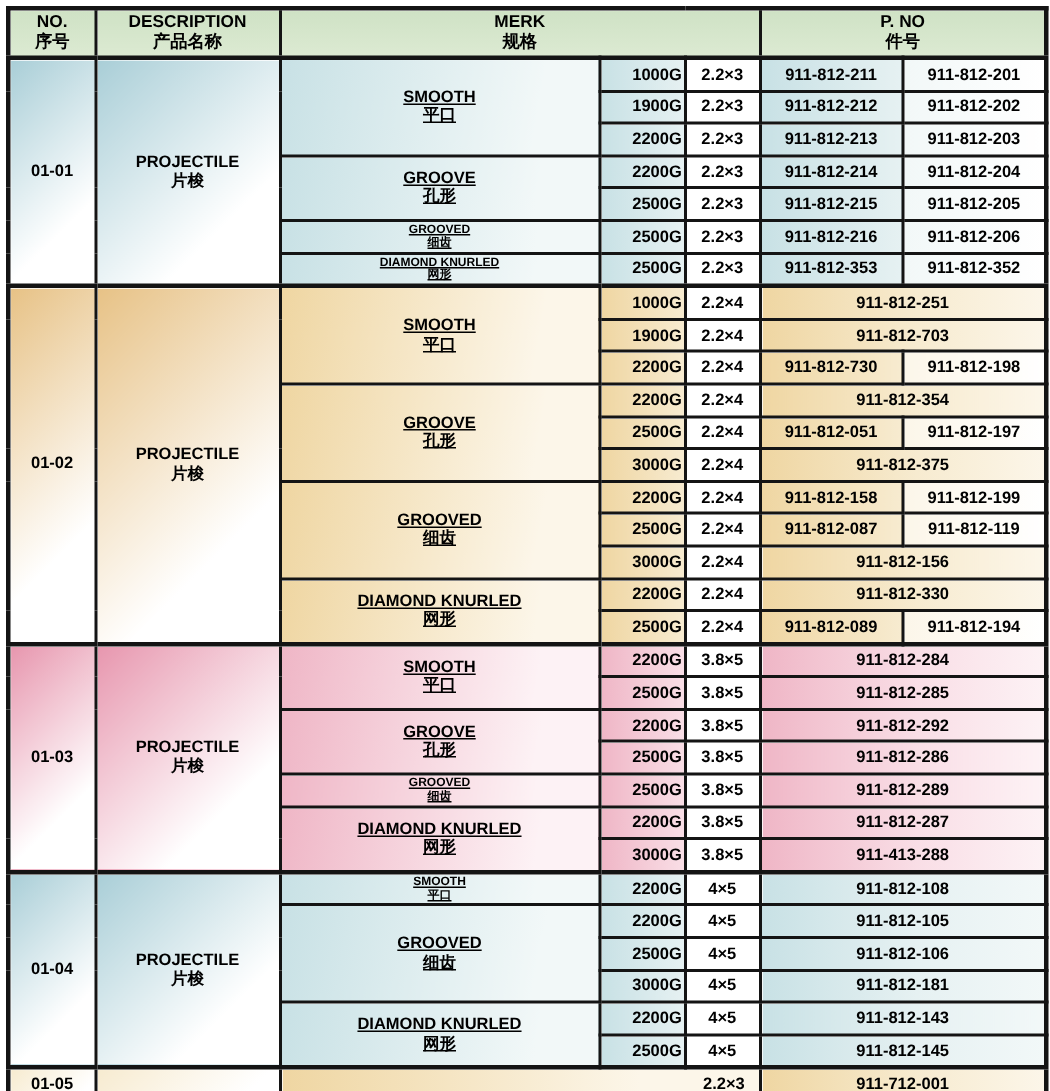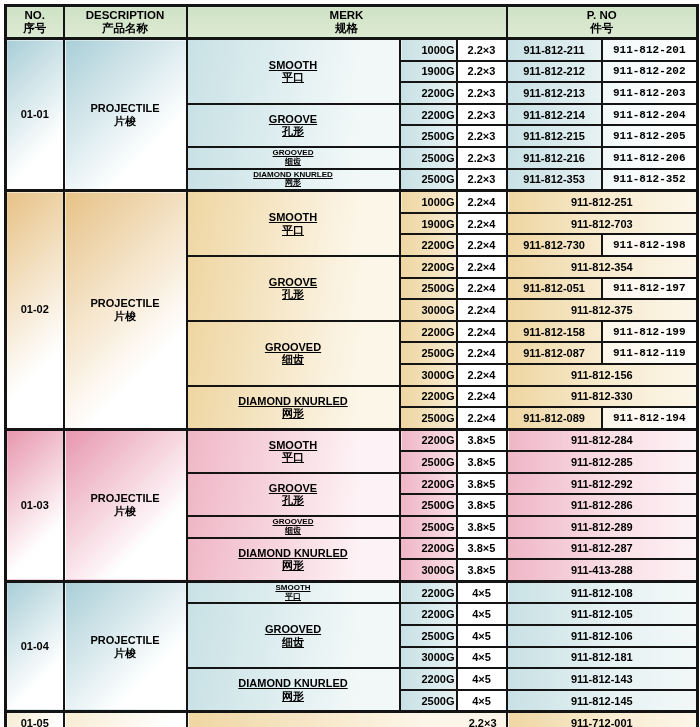--- a/index.html
+++ b/index.html
@@ -15,21 +15,21 @@
   tr.sec-start>td{border-top:3px solid #141414;}
   
   .t-blue{--s:#a9ced7;--m:#c8e1e5;--l:#e6f1f2;--f:#f2f8f8;}
   .t-tan{--s:#e7c286;--m:#efd6a2;--l:#f7ebd0;--f:#fcf6e9;}
   .t-pink{--s:#e796ae;--m:#efb6c6;--l:#f9dee6;--f:#fdf2f5;}
   td.cell-no,td.cell-desc{background:linear-gradient(135deg,var(--s) 0%,#ffffff 72%);}
   td.cell-type{background:linear-gradient(100deg,var(--m) 0%,var(--f) 80%);}
   td.cell-weight{background:linear-gradient(to right,var(--m),var(--l));padding-left:20px;}
   td.cell-size{background:#ffffff;}
   td.cell-pno1{background:linear-gradient(to right,var(--m),var(--l));}
-  td.cell-pno2{background:linear-gradient(to right,var(--f),#ffffff);font-family:Liberation Mono, monospace;}
+  td.cell-pno2{background:linear-gradient(to right,var(--f),#ffffff);}
   td.cell-pno-span{background:linear-gradient(to right,var(--m) 0%,var(--l) 55%,var(--f) 100%);}
   td.cell-spec{background:linear-gradient(to right,var(--m) 0%,var(--f) 75%);text-align:right;padding-right:9px;}
   td.pale{background:linear-gradient(135deg,var(--l) 0%,#ffffff 82%);}
 </style>
 </head>
 <body>
 
 <table>
   <colgroup>
     <col style="width:58px">

